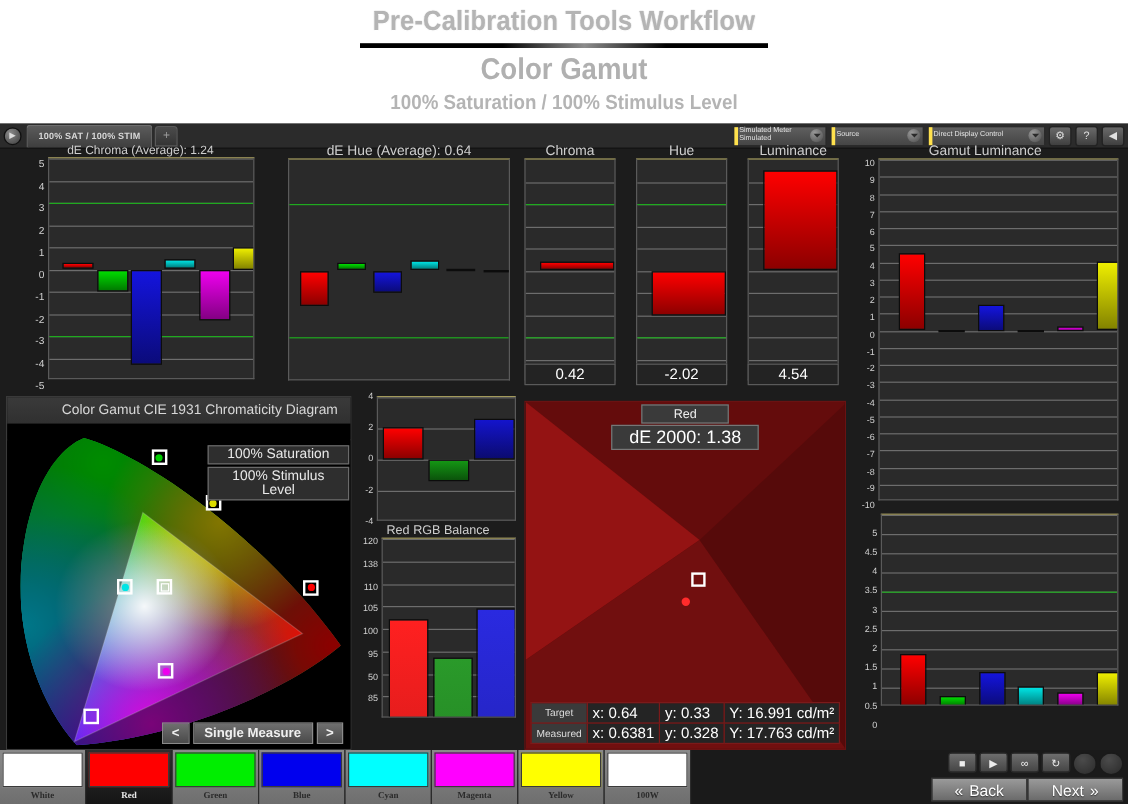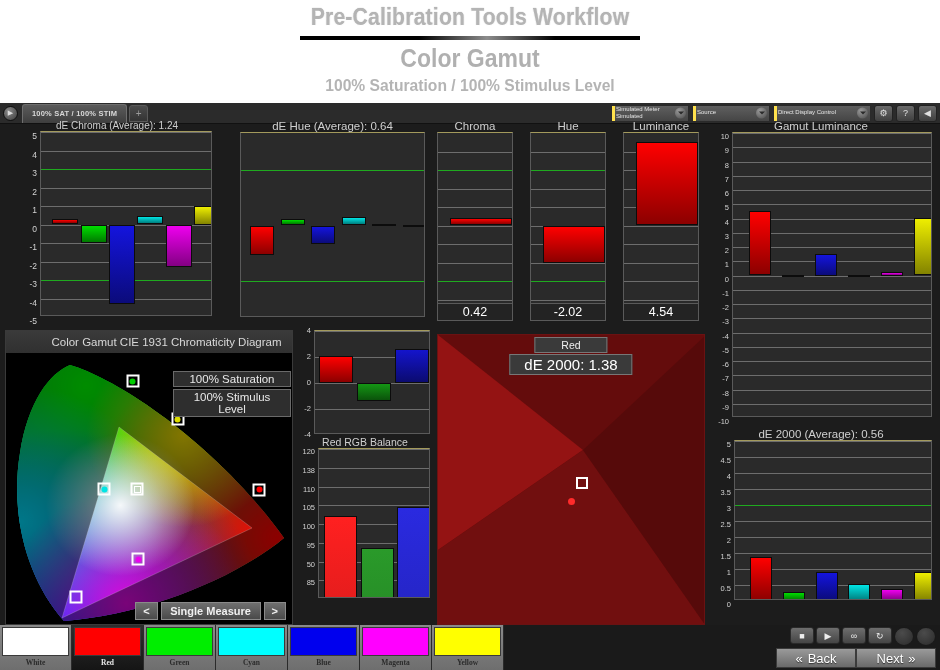--- a/index.html
+++ b/index.html
@@ -375,21 +375,20 @@
           <div class="axis-lbl" style="top: 201.25px; right: 203px; font-size: 7.5px;">-3</div>
           <div class="axis-lbl" style="top: 215.5px; right: 203px; font-size: 7.5px;">-4</div>
           <div class="axis-lbl" style="top: 229.75px; right: 203px; font-size: 7.5px;">-5</div>
           <div class="axis-lbl" style="top: 244px; right: 203px; font-size: 7.5px;">-6</div>
           <div class="axis-lbl" style="top: 258.25px; right: 203px; font-size: 7.5px;">-7</div>
           <div class="axis-lbl" style="top: 272.5px; right: 203px; font-size: 7.5px;">-8</div>
           <div class="axis-lbl" style="top: 286.75px; right: 203px; font-size: 7.5px;">-9</div>
           <div class="axis-lbl" style="top: 301px; right: 203px; font-size: 7.5px;">-10</div>
         </div>
         <div class="sect" style="left: 710px; top: 325px; width: 222px;">
-          <div class="panel-title" style="font-size: 11.5px;">dE 2000 (Average): 0.56</div>
           <div class="plot" style="height: 160px; margin-left: 24px; width: 198px;">
             <div class="gl" style="top: 0px;"></div>
             <div class="gl" style="top: 16px;"></div>
             <div class="gl" style="top: 32px;"></div>
             <div class="gl" style="top: 48px;"></div>
             <div class="gl" style="top: 64px;"></div>
             <div class="gl" style="top: 80px;"></div>
             <div class="gl" style="top: 96px;"></div>
             <div class="gl" style="top: 112px;"></div>
             <div class="gl" style="top: 128px;"></div>
@@ -560,50 +559,70 @@
         <rect x="0" y="0" width="268" height="291" fill="#5d0b0b"></rect>
         <polygon points="0,0 0,215 145,115" fill="#9c1414"></polygon>
         <polygon points="0,215 145,115 268,291 0,291" fill="#6e0f0f"></polygon>
         <polygon points="145,115 268,0 268,291" fill="#4a0909"></polygon>
         <rect x="0" y="0" width="268" height="291" fill="#7d0f0f" opacity="0.25"></rect>
       </svg>
       <div class="patch-label">Red</div>
       <div class="patch-de">dE 2000: 1.38</div>
       <div style="position:absolute;left:138px;top:142px;width:12px;height:12px;border:2px solid #fff;"></div>
       <div style="position:absolute;left:130px;top:163px;width:7px;height:7px;border-radius:50%;background:#ff2b2b;"></div>
+      <table class="tbl">
+        <tbody id="patch-rows">
+            <tr>
+              <td class="hd">Target</td>
+              <td>x: 0.64</td>
+              <td>y: 0.33</td>
+              <td>Y: 16.991 cd/m²</td>
+            </tr>
+            <tr>
+              <td class="hd">Measured</td>
+              <td>x: 0.6381</td>
+              <td>y: 0.328</td>
+              <td>Y: 17.763 cd/m²</td>
+            </tr>
+          </tbody>
+      </table>
     </div>
 
     <div class="swatches" id="swatch-bar">
         <div class="sw">
           <div class="sw-color" style="background: rgb(255, 255, 255);"></div>
           <div class="sw-name">White</div>
         </div>
         <div class="sw sel">
           <div class="sw-color" style="background: rgb(255, 0, 0);"></div>
           <div class="sw-name">Red</div>
         </div>
         <div class="sw">
           <div class="sw-color" style="background: rgb(0, 238, 0);"></div>
           <div class="sw-name">Green</div>
         </div>
         <div class="sw">
+          <div class="sw-color" style="background: rgb(0, 0, 238);"></div>
+          <div class="sw-name">Blue</div>
+        </div>
+        <div class="sw">
           <div class="sw-color" style="background: rgb(0, 255, 255);"></div>
           <div class="sw-name">Cyan</div>
-        </div>
-        <div class="sw">
-          <div class="sw-color" style="background: rgb(0, 0, 238);"></div>
-          <div class="sw-name">Blue</div>
         </div>
         <div class="sw">
           <div class="sw-color" style="background: rgb(255, 0, 255);"></div>
           <div class="sw-name">Magenta</div>
         </div>
         <div class="sw">
           <div class="sw-color" style="background: rgb(255, 255, 0);"></div>
           <div class="sw-name">Yellow</div>
+        </div>
+        <div class="sw">
+          <div class="sw-color" style="background: rgb(255, 255, 255);"></div>
+          <div class="sw-name">100W</div>
         </div>
       </div>
 
     <div class="br">
       <div class="br-row1">
         <div class="rb">■</div>
         <div class="rb">▶</div>
         <div class="rb">∞</div>
         <div class="rb">↻</div>
         <div class="rb dark"></div>

